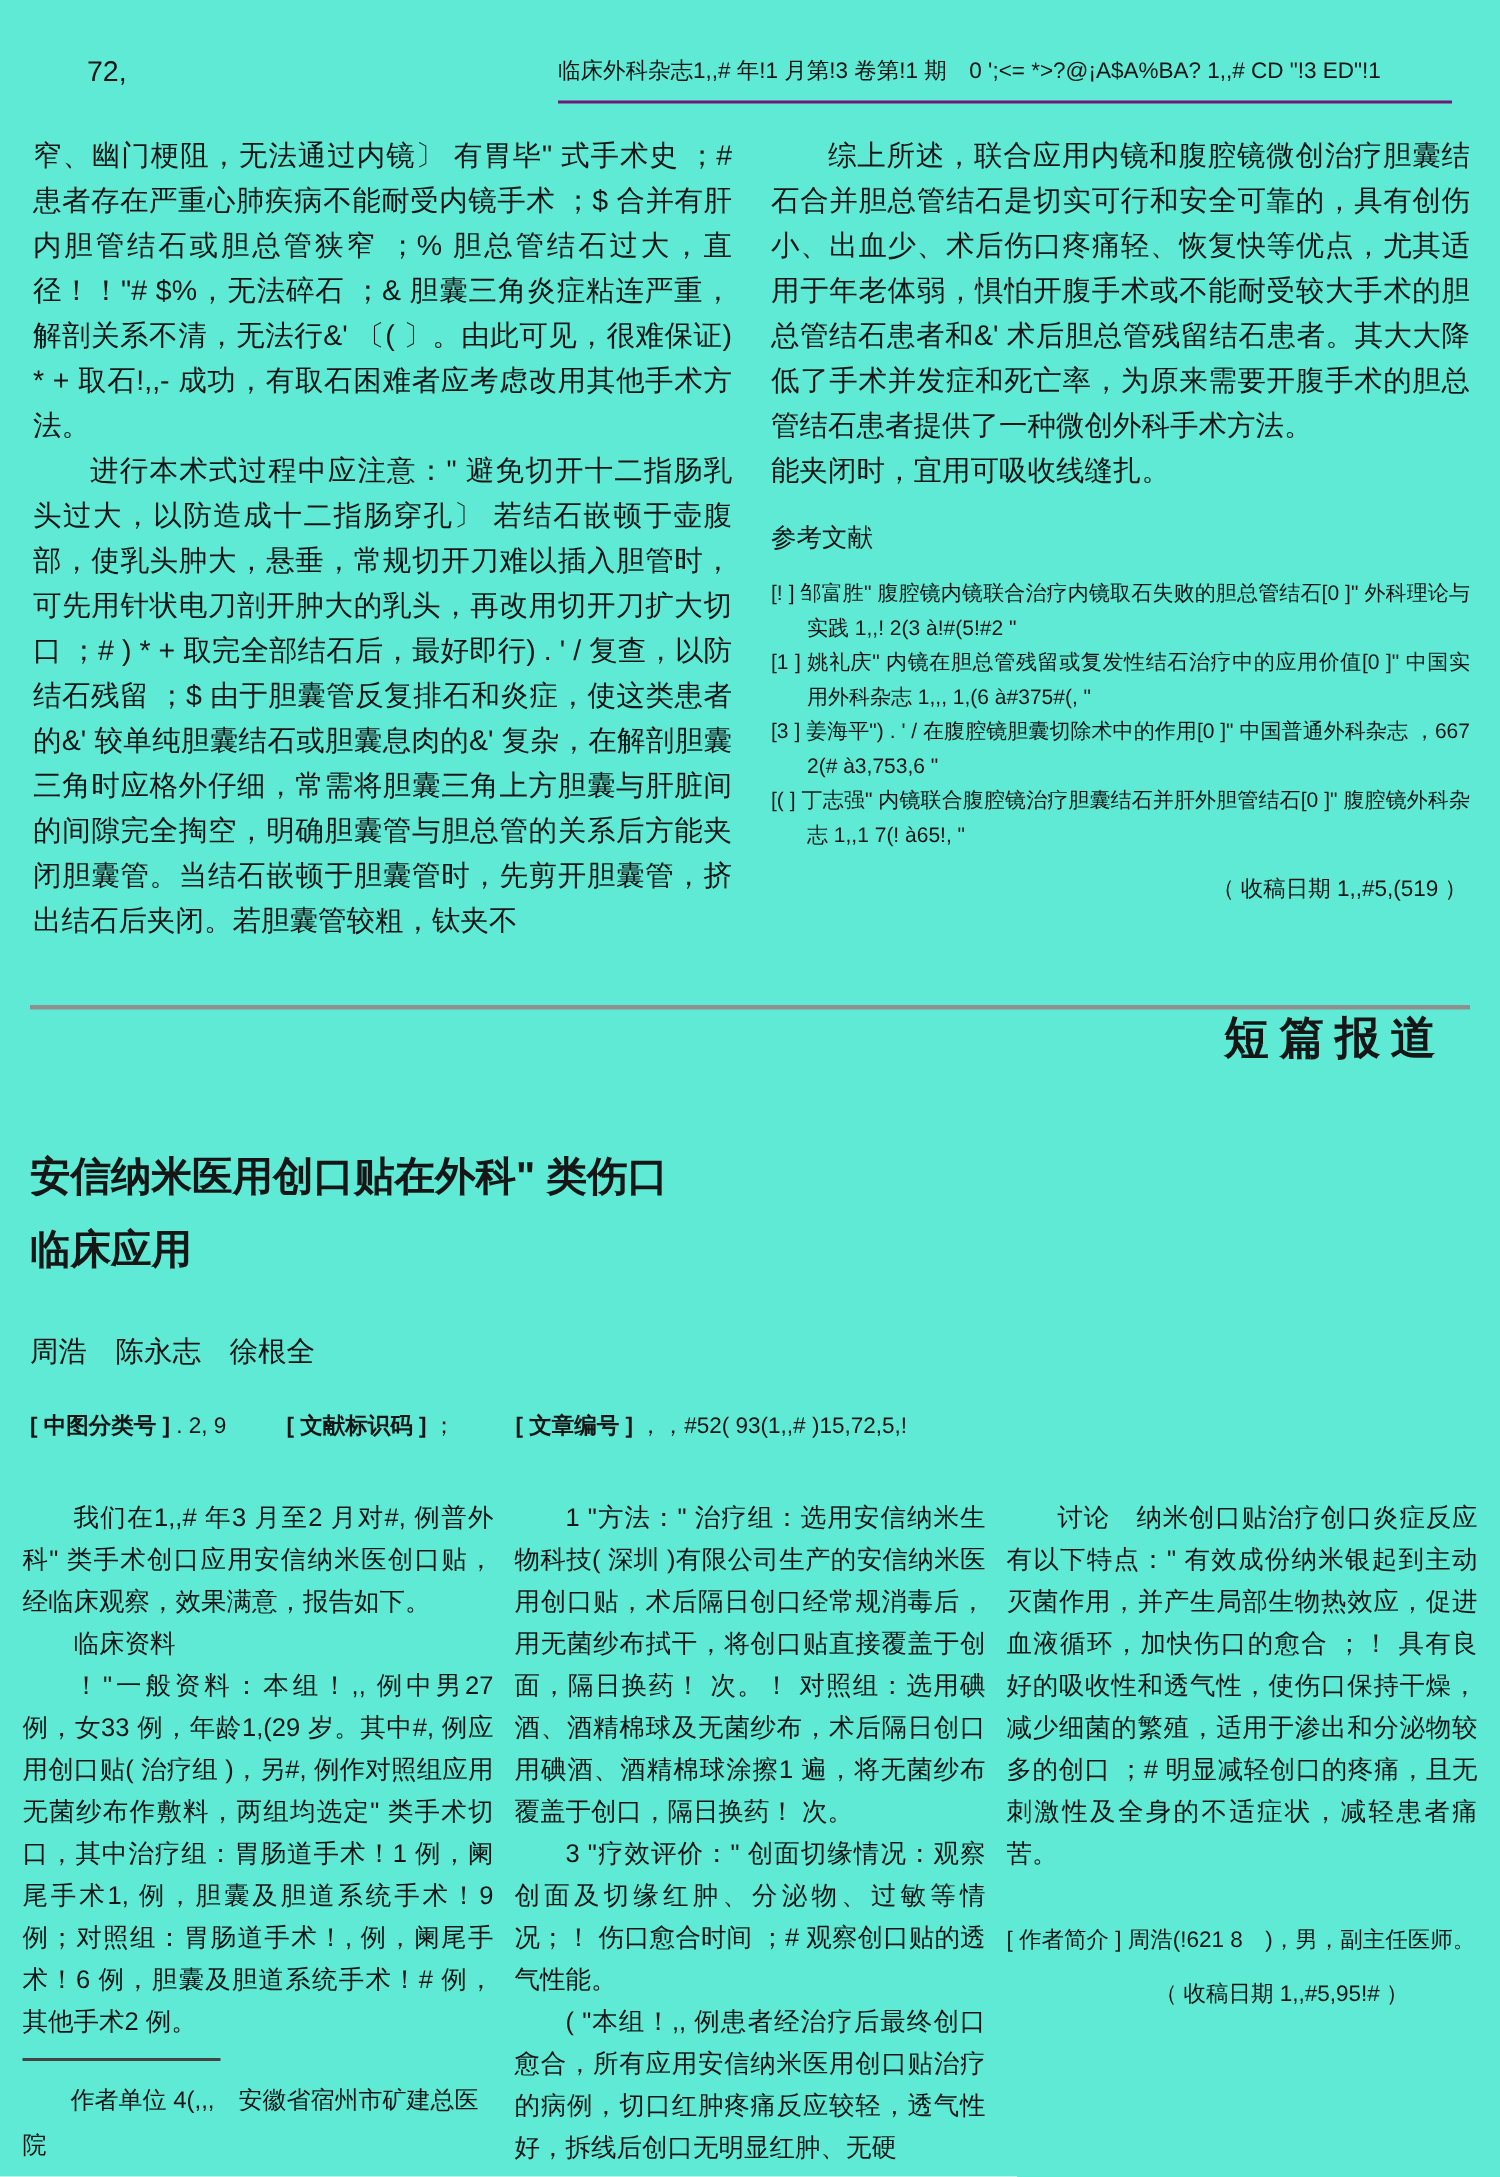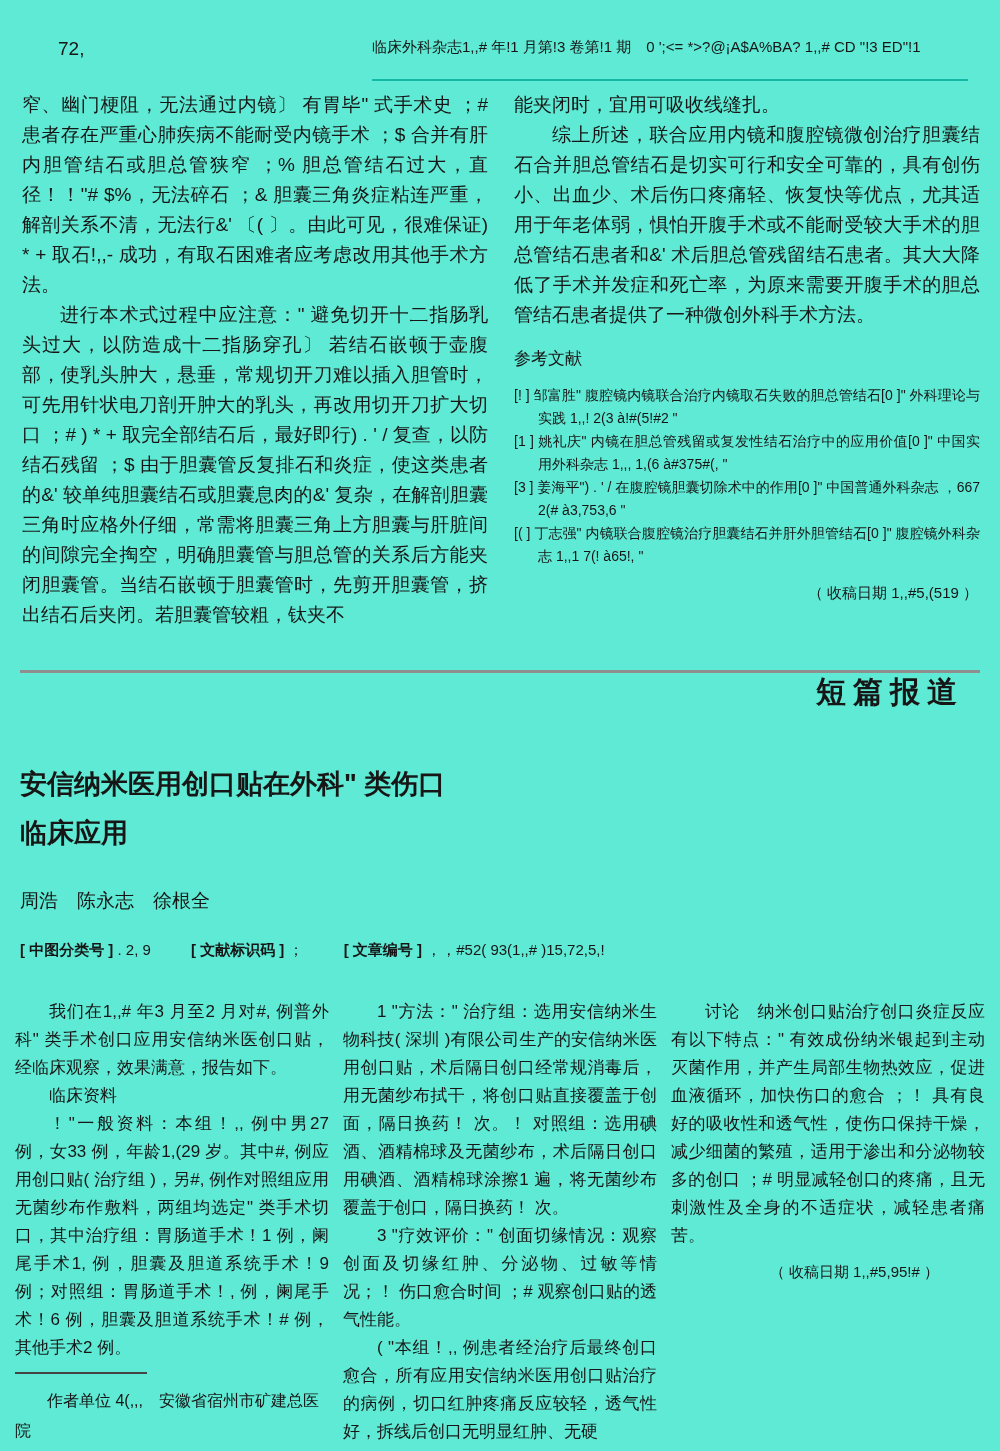--- a/index.html
+++ b/index.html
@@ -4,21 +4,21 @@
 <style>
   html,body{margin:0;padding:0;background:#ffffff;}
   .page{
     position:relative;width:1000px;height:1451px;background:#5eead4;overflow:hidden;
     font-family:"Liberation Sans","DejaVu Sans",sans-serif;color:#161616;
   }
   
   .pageno{position:absolute;left:58px;top:38px;font-size:19px;}
   .jheader{
     position:absolute;left:372px;top:38px;width:596px;font-size:15px;
-    padding-bottom:22px;border-bottom:2px solid #14b8a6;white-space:nowrap;overflow:hidden;
+    padding-bottom:10px;border-bottom:2px solid #701a75;white-space:nowrap;overflow:hidden;
   }
   
   .topcols{position:absolute;top:90px;left:22px;width:958px;display:flex;gap:26px;}
   .tcol{flex:1;font-size:19px;line-height:30px;text-align:justify;}
   .para{margin:0;}
   .indent{text-indent:2em;}
   .ref-title{text-align:left;font-weight:400;font-size:17px;margin:14px 0 10px;}
   .refs{font-size:14px;line-height:23px;}
   .ref{margin:0;padding-left:24px;text-indent:-24px;text-align:justify;}
   .bio{margin:18px 0 0;font-size:15px;}
@@ -48,22 +48,22 @@
 
   <div class="pageno">72,</div>
   <div class="jheader">临床外科杂志1,,# 年!1 月第!3 卷第!1 期　0 ';&lt;= *&gt;?@¡A$A%BA? 1,,# CD "!3 ED"!1</div>
 
   <div class="topcols">
     <div class="tcol">
       <p class="para">窄、幽门梗阻，无法通过内镜〕 有胃毕" 式手术史 ；# 患者存在严重心肺疾病不能耐受内镜手术 ；$ 合并有肝内胆管结石或胆总管狭窄 ；% 胆总管结石过大，直径！！"# $%，无法碎石 ；&amp; 胆囊三角炎症粘连严重，解剖关系不清，无法行&amp;' 〔( 〕。由此可见，很难保证) * + 取石!,,- 成功，有取石困难者应考虑改用其他手术方法。</p>
       <p class="para indent">进行本术式过程中应注意：" 避免切开十二指肠乳头过大，以防造成十二指肠穿孔〕 若结石嵌顿于壶腹部，使乳头肿大，悬垂，常规切开刀难以插入胆管时，可先用针状电刀剖开肿大的乳头，再改用切开刀扩大切口 ；# ) * + 取完全部结石后，最好即行) . ' / 复查，以防结石残留 ；$ 由于胆囊管反复排石和炎症，使这类患者的&amp;' 较单纯胆囊结石或胆囊息肉的&amp;' 复杂，在解剖胆囊三角时应格外仔细，常需将胆囊三角上方胆囊与肝脏间的间隙完全掏空，明确胆囊管与胆总管的关系后方能夹闭胆囊管。当结石嵌顿于胆囊管时，先剪开胆囊管，挤出结石后夹闭。若胆囊管较粗，钛夹不</p>
     </div>
     <div class="tcol">
+      <p class="para indent">综上所述，联合应用内镜和腹腔镜微创治疗胆囊结石合并胆总管结石是切实可行和安全可靠的，具有创伤小、出血少、术后伤口疼痛轻、恢复快等优点，尤其适用于年老体弱，惧怕开腹手术或不能耐受较大手术的胆总管结石患者和&amp;' 术后胆总管残留结石患者。其大大降低了手术并发症和死亡率，为原来需要开腹手术的胆总管结石患者提供了一种微创外科手术方法。</p>
       <p class="para">能夹闭时，宜用可吸收线缝扎。</p>
-      <p class="para indent">综上所述，联合应用内镜和腹腔镜微创治疗胆囊结石合并胆总管结石是切实可行和安全可靠的，具有创伤小、出血少、术后伤口疼痛轻、恢复快等优点，尤其适用于年老体弱，惧怕开腹手术或不能耐受较大手术的胆总管结石患者和&amp;' 术后胆总管残留结石患者。其大大降低了手术并发症和死亡率，为原来需要开腹手术的胆总管结石患者提供了一种微创外科手术方法。</p>
       <div class="ref-title">参考文献</div>
       <div class="refs">
         <p class="ref">[! ] 邹富胜" 腹腔镜内镜联合治疗内镜取石失败的胆总管结石[0 ]" 外科理论与实践 1,,! 2(3 à!#(5!#2 "</p>
         <p class="ref">[1 ] 姚礼庆" 内镜在胆总管残留或复发性结石治疗中的应用价值[0 ]" 中国实用外科杂志 1,,, 1,(6 à#375#(, "</p>
         <p class="ref">[3 ] 姜海平") . ' / 在腹腔镜胆囊切除术中的作用[0 ]" 中国普通外科杂志 ，667 2(# à3,753,6 "</p>
         <p class="ref">[( ] 丁志强" 内镜联合腹腔镜治疗胆囊结石并肝外胆管结石[0 ]" 腹腔镜外科杂志 1,,1 7(! à65!, "</p>
       </div>
       <p class="recv">（ 收稿日期 1,,#5,(519 ）</p>
     </div>
   </div>
@@ -97,17 +97,18 @@
         <p class="fntext">作者单位 4(,,,　安徽省宿州市矿建总医院</p>
       </div>
     </div>
     <div class="bcol">
       <p class="para indent">1 "方法：" 治疗组：选用安信纳米生物科技( 深圳 )有限公司生产的安信纳米医用创口贴，术后隔日创口经常规消毒后，用无菌纱布拭干，将创口贴直接覆盖于创面，隔日换药！ 次。！ 对照组：选用碘酒、酒精棉球及无菌纱布，术后隔日创口用碘酒、酒精棉球涂擦1 遍，将无菌纱布覆盖于创口，隔日换药！ 次。</p>
       <p class="para indent">3 "疗效评价：" 创面切缘情况：观察创面及切缘红肿、分泌物、过敏等情况；！ 伤口愈合时间 ；# 观察创口贴的透气性能。</p>
       <p class="para indent">( "本组！,, 例患者经治疗后最终创口愈合，所有应用安信纳米医用创口贴治疗的病例，切口红肿疼痛反应较轻，透气性好，拆线后创口无明显红肿、无硬</p>
     </div>
     <div class="bcol">
       <p class="para indent">讨论　纳米创口贴治疗创口炎症反应有以下特点：" 有效成份纳米银起到主动灭菌作用，并产生局部生物热效应，促进血液循环，加快伤口的愈合 ；！ 具有良好的吸收性和透气性，使伤口保持干燥，减少细菌的繁殖，适用于渗出和分泌物较多的创口 ；# 明显减轻创口的疼痛，且无刺激性及全身的不适症状，减轻患者痛苦。</p>
+      <p class="bio2">[ 作者简介 ] 周浩(!621 8　)，男，副主任医师。</p>
       <p class="recv2">（ 收稿日期 1,,#5,95!# ）</p>
     </div>
   </div>
 
 </div>
 
 </body></html>

